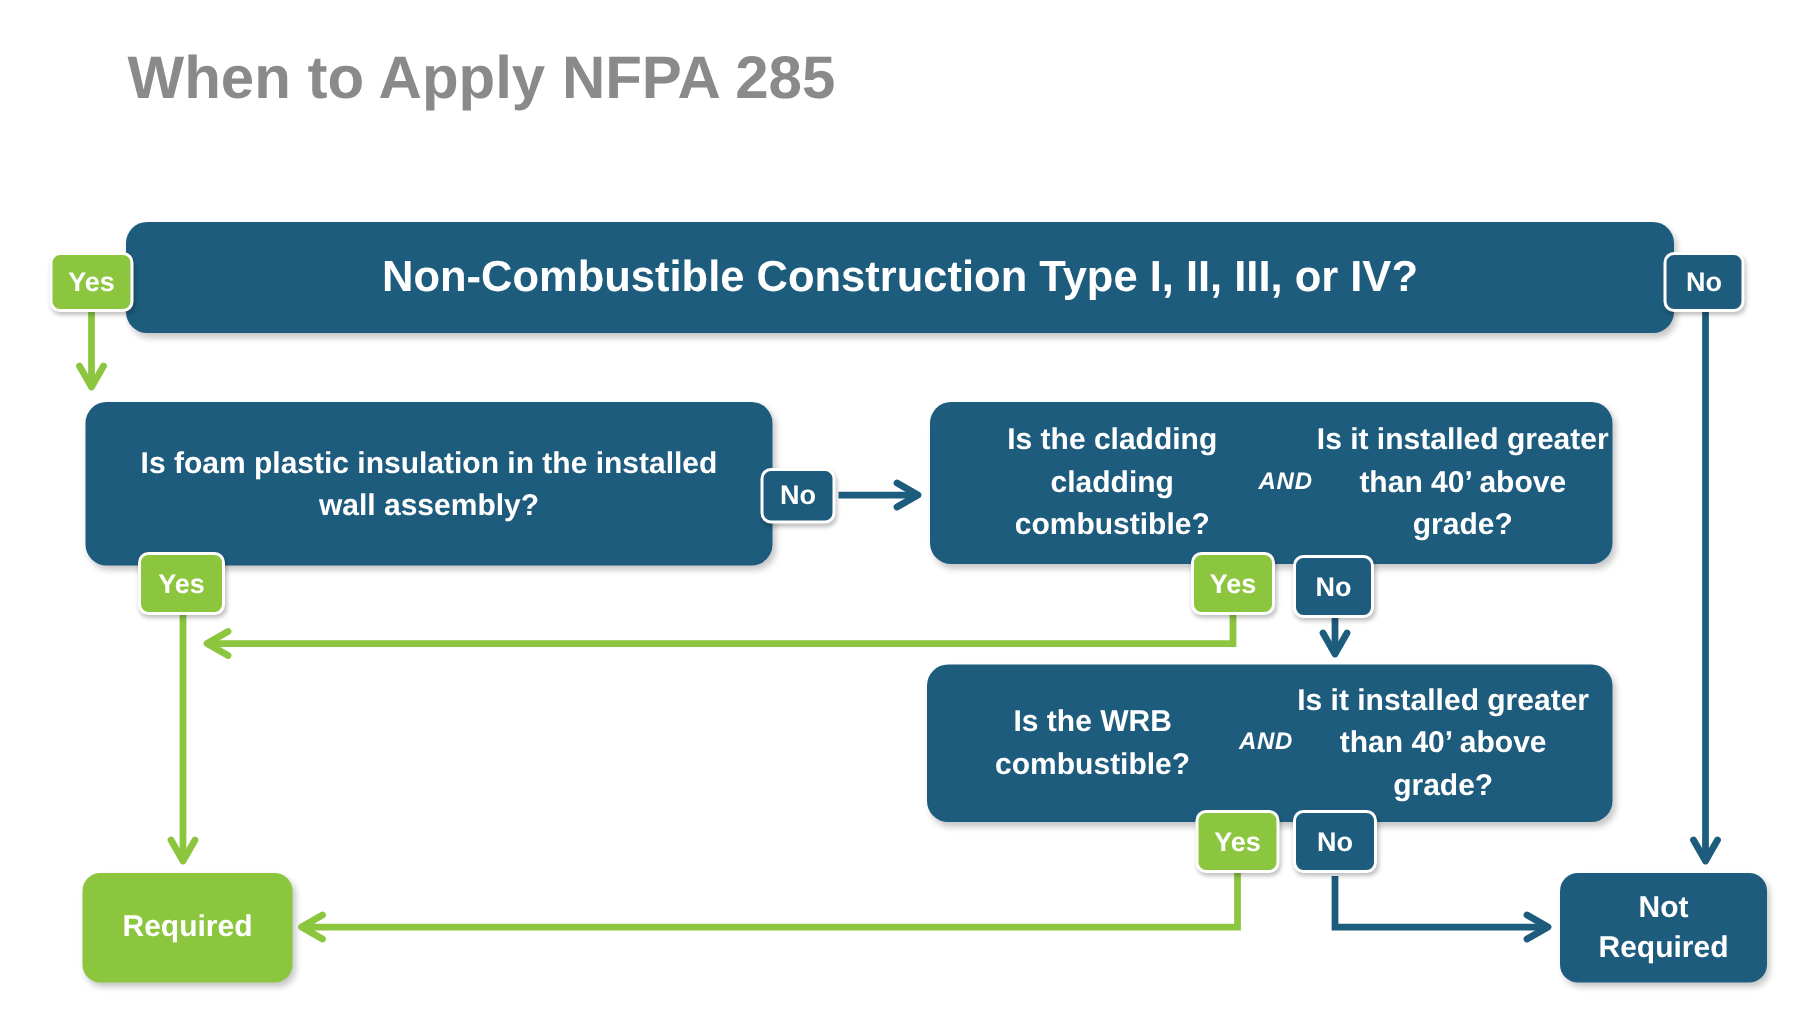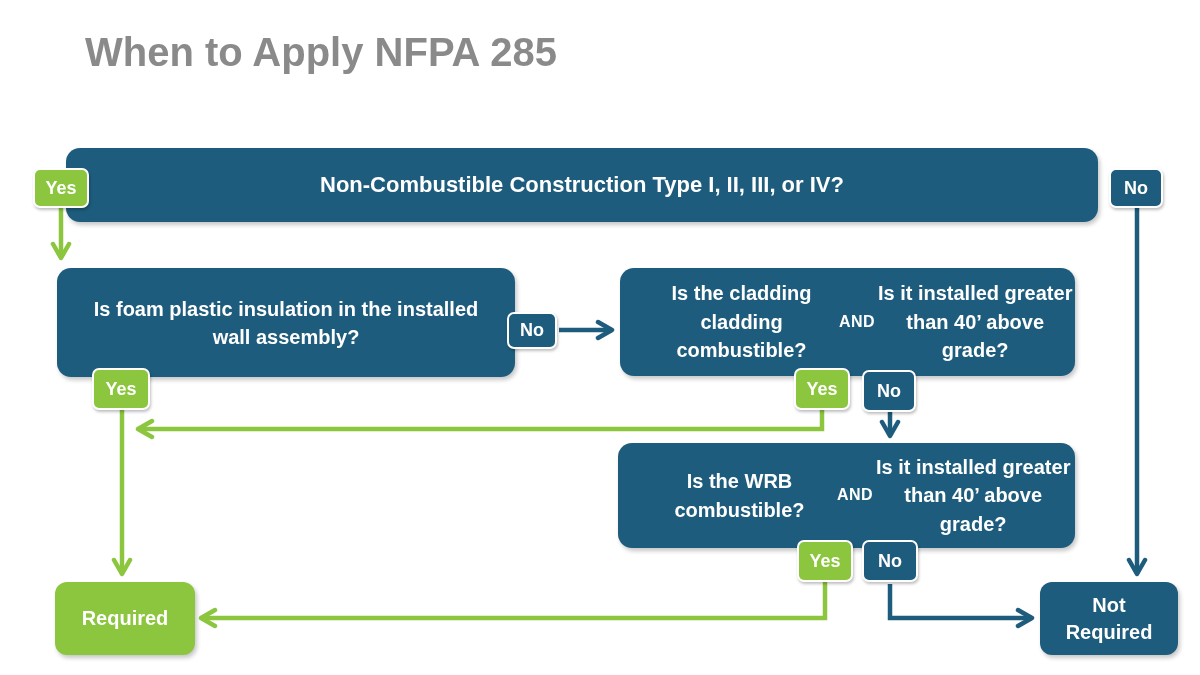--- a/index.html
+++ b/index.html
@@ -20,29 +20,29 @@
     font-size:40px;font-weight:700;color:var(--title_gray);
     letter-spacing:0px;
   }
 
   .node{
     position:absolute;background:var(--teal);color:#fff;
     border-radius:14px;display:flex;align-items:center;justify-content:center;
     box-shadow:2px 3px 4px rgba(0,0,0,.22);
     text-align:center;font-weight:700;z-index:2;
   }
-  .node-q1{left:66px;top:148px;width:1032px;height:74px;font-size:22px;}
+  .node-q1{left:84px;top:148px;width:1032px;height:74px;font-size:29px;}
   .node-q2{left:57px;top:268px;width:458px;height:109px;font-size:20px;line-height:1.4;padding:0 30px;}
   .node-compound{justify-content:space-between;padding:0 24px;font-size:20px;line-height:1.42;}
   .node-q3{left:620px;top:268px;width:455px;height:108px;}
-  .node-q4{left:618px;top:443px;width:457px;height:105px;}
+  .node-q4{left:618px;top:443px;width:457px;height:105px;justify-content:center;}
   .compound-col{flex:0 0 auto;text-align:center;}
   .col-left{width:195px;}
   .col-right{width:200px;}
-  .and-label{font-size:16px;font-weight:700;letter-spacing:.5px;flex:0 0 auto;}
+  .and-label{font-size:16px;font-weight:700;letter-spacing:.5px;flex:0 0 auto;font-style:italic;}
 
   .terminal{
     position:absolute;border-radius:12px;color:#fff;font-weight:700;font-size:20px;
     display:flex;align-items:center;justify-content:center;text-align:center;
     box-shadow:2px 3px 4px rgba(0,0,0,.22);z-index:2;line-height:1.35;
   }
   .terminal-required{left:55px;top:582px;width:140px;height:73px;background:var(--green);}
   .terminal-not-required{left:1040px;top:582px;width:138px;height:73px;background:var(--teal);padding:0 26px;}
 
   .badge{

